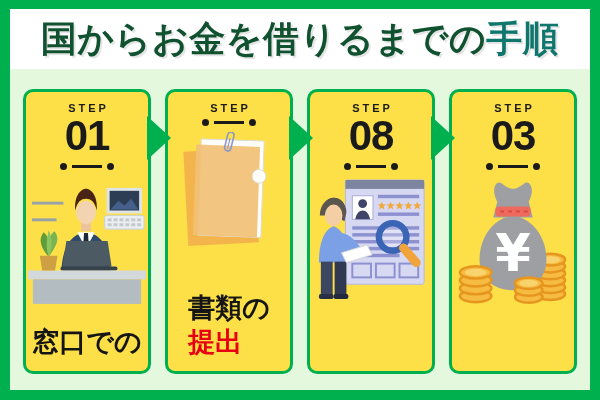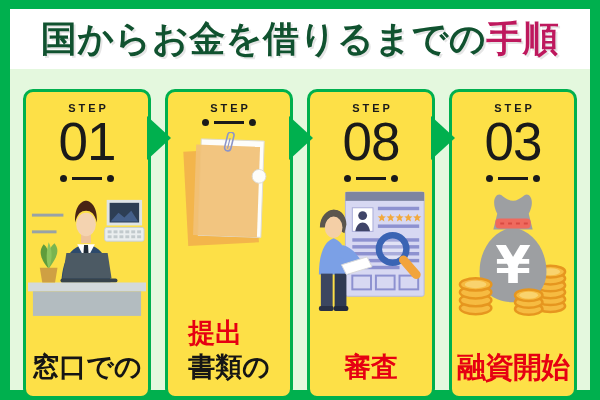--- a/index.html
+++ b/index.html
@@ -14,36 +14,36 @@
   .inner { width:100%; height:100%; background:#e4f8de; display:flex; flex-direction:column; }
   .header {
     background:#ffffff; height:60px; flex:0 0 60px;
     display:flex; align-items:center; justify-content:center;
   }
   .title {
     margin:0; font-size:36px; font-weight:bold; letter-spacing:0.5px;
     color:#10522f; line-height:1; white-space:nowrap;
     text-shadow:2px 2px 0 rgba(0,0,0,0.10);
   }
-  .title .hl { color:#be185d; }
+  .title .hl { color:#0f766e; }
   .steps {
     flex:1; display:flex; gap:14px; padding:20px 13px 16px 13px; position:relative;
   }
   .card {
     flex:1; background:#fde047; border:3px solid #00b04e; border-radius:10px;
     box-sizing:border-box; position:relative;
     display:flex; flex-direction:column; align-items:center;
     padding:10px 2px 8px 2px;
   }
   .step-word {
     font-size:11px; font-weight:bold; letter-spacing:3px; color:#1a1a1a;
     margin-left:3px; 
   }
   .step-num {
-    font-size:53px; font-weight:normal; color:#1a1a1a; line-height:1.05; letter-spacing:-1px;
+    font-size:42px; font-weight:bold; color:#1a1a1a; line-height:1.05; letter-spacing:-1px;
   }
   .dotline { display:flex; align-items:center; gap:5px; margin-top:5px; }
   .dotline .dot { width:7px; height:7px; border-radius:50%; background:#1a1a1a; }
   .dotline .line { width:30px; height:3px; background:#1a1a1a; }
   .art {
     height:128px; width:100%; margin-top:6px;
     display:flex; align-items:center; justify-content:center;
   }
   .caption { margin-top:auto; padding-bottom:4px; }
   .cap-line {
@@ -148,22 +148,22 @@
               <rect x="25" y="14" width="65" height="92" fill="#f1c176" opacity="0.93"></rect>
               <circle cx="90" cy="44" r="7" fill="#fdfdfa" stroke="#dedbd2" stroke-width="1"></circle>
             </g>
             <g transform="rotate(14 60 10)">
               <path d="M57 3 a3.2 3.2 0 0 1 6.4 0 v13 a3.2 3.2 0 0 1 -6.4 0 z" fill="none" stroke="#8c95c9" stroke-width="1.6"></path>
               <path d="M60.2 6 v11" stroke="#8c95c9" stroke-width="1.2" fill="none"></path>
             </g>
           </svg>
         </div>
         <div class="caption">
+          <span class="cap-line">書類の</span>
           <span class="cap-line red">提出</span>
-          <span class="cap-line">書類の</span>
         </div>
         <span class="arrow"></span>
       </div>
 
       <div class="card">
         <div class="step-word">STEP</div>
         <div class="step-num">08</div>
         <div class="dotline">
             <span class="dot"></span>
             <span class="line"></span>
@@ -211,21 +211,20 @@
               <polygon points="30,78 56,70 61,80 35,88" fill="#ffffff" stroke="#d8d8d8" stroke-width="1"></polygon>
             </g>
             <g>
               <circle cx="82" cy="62" r="14" fill="#ffffff" fill-opacity="0.25" stroke="#3a64b4" stroke-width="6.5"></circle>
               <line x1="93" y1="73" x2="106" y2="88" stroke="#f2a43c" stroke-width="9" stroke-linecap="round"></line>
             </g>
           </svg>
         </div>
         <div class="caption">
           <span class="cap-line"></span>
-          <span class="cap-line red">審査</span>
         </div>
         <span class="arrow"></span>
       </div>
 
       <div class="card">
         <div class="step-word">STEP</div>
         <div class="step-num">03</div>
         <div class="dotline">
             <span class="dot"></span>
             <span class="line"></span>
@@ -262,21 +261,17 @@
             </g>
             <ellipse cx="22" cy="98" rx="11" ry="3.8" fill="#f9d36e"></ellipse>
             <g stroke="#e6961f" stroke-width="2.5" fill="#f6bb41">
               <ellipse cx="76" cy="123" rx="14" ry="5.8"></ellipse>
                 <ellipse cx="76" cy="116" rx="14" ry="5.8"></ellipse>
                 <ellipse cx="76" cy="109" rx="14" ry="5.8"></ellipse>
             </g>
             <ellipse cx="76" cy="109" rx="9.5" ry="3.5" fill="#f9d36e"></ellipse>
           </svg>
         </div>
-        <div class="caption">
-          <span class="cap-line"></span>
-          <span class="cap-line red">融資開始</span>
-        </div>
       </div>
 
     </div>
   </div>
 </div>
 
 </body></html>

